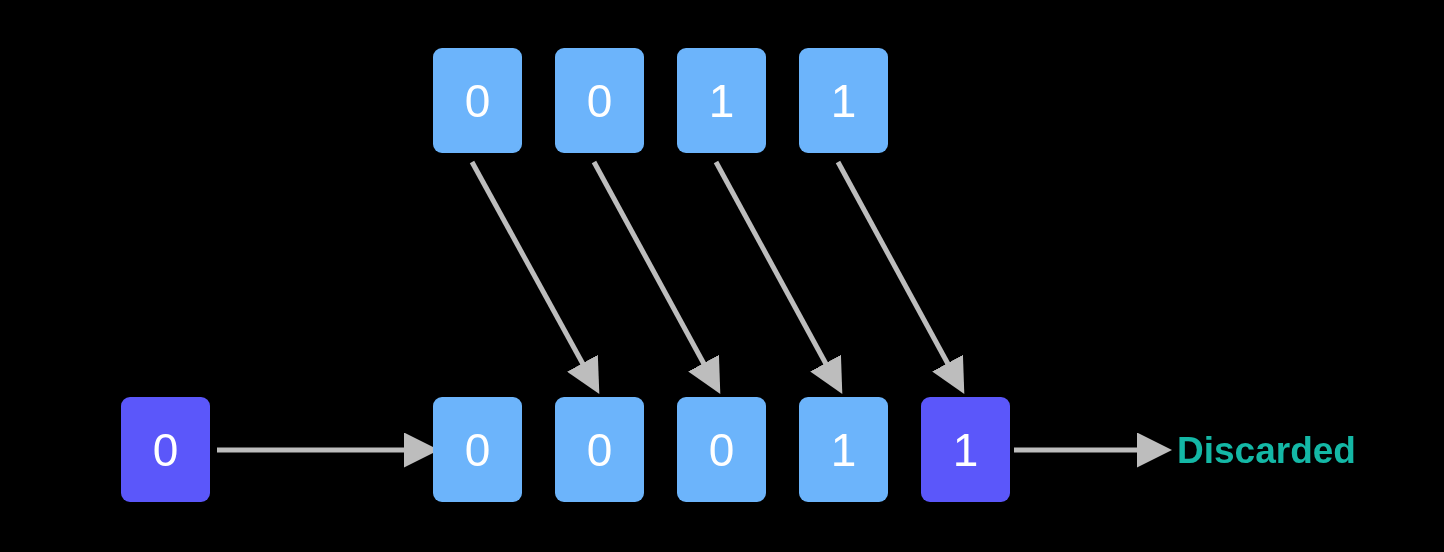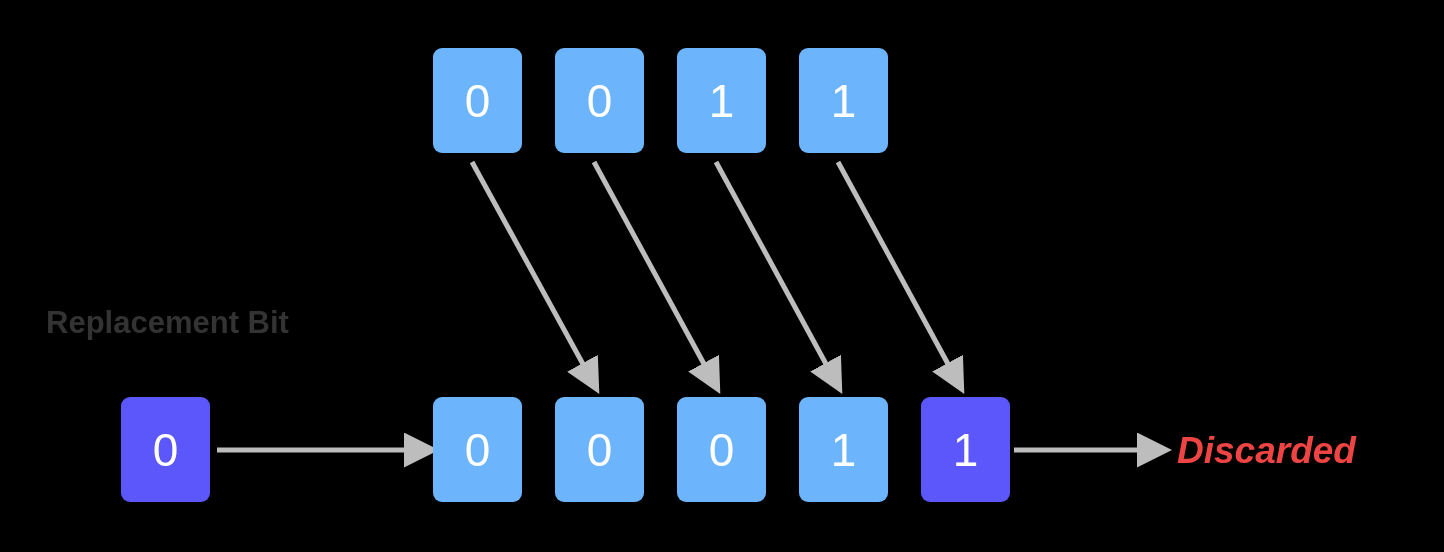--- a/index.html
+++ b/index.html
@@ -93,21 +93,20 @@
         <span class="bit-value" style="color: rgb(255, 255, 255);">0</span>
       </div>
       <div class="bit-box" style="left: 677px; top: 48px; background: rgb(108, 180, 251);">
         <span class="bit-value" style="color: rgb(255, 255, 255);">1</span>
       </div>
       <div class="bit-box" style="left: 799px; top: 48px; background: rgb(108, 180, 251);">
         <span class="bit-value" style="color: rgb(255, 255, 255);">1</span>
       </div>
     </div>
 
-  <div class="label-text" id="replacement-label" style="color: rgb(51, 51, 51);">Replacement Bit</div>
 
   <div id="replacement-bit-holder">
       <div class="bit-box" style="left: 121px; top: 397px; background: rgb(91, 87, 250);">
         <span class="bit-value" style="color: rgb(255, 255, 255);">0</span>
       </div>
     </div>
 
   <div id="bottom-row">
       <div class="bit-box" style="left: 433px; top: 397px; background: rgb(108, 180, 251);">
         <span class="bit-value" style="color: rgb(255, 255, 255);">0</span>
@@ -119,15 +118,15 @@
         <span class="bit-value" style="color: rgb(255, 255, 255);">0</span>
       </div>
       <div class="bit-box" style="left: 799px; top: 397px; background: rgb(108, 180, 251);">
         <span class="bit-value" style="color: rgb(255, 255, 255);">1</span>
       </div>
       <div class="bit-box" style="left: 921px; top: 397px; background: rgb(91, 87, 250);">
         <span class="bit-value" style="color: rgb(255, 255, 255);">1</span>
       </div>
     </div>
 
-  <div class="label-text" id="discarded-label" style="color: #ef4444; font-style: italic;">Discarded</div>
+  <div class="label-text" id="discarded-label" style="color: #14b8a6;">Discarded</div>
 
 </div>
 
 </body></html>

